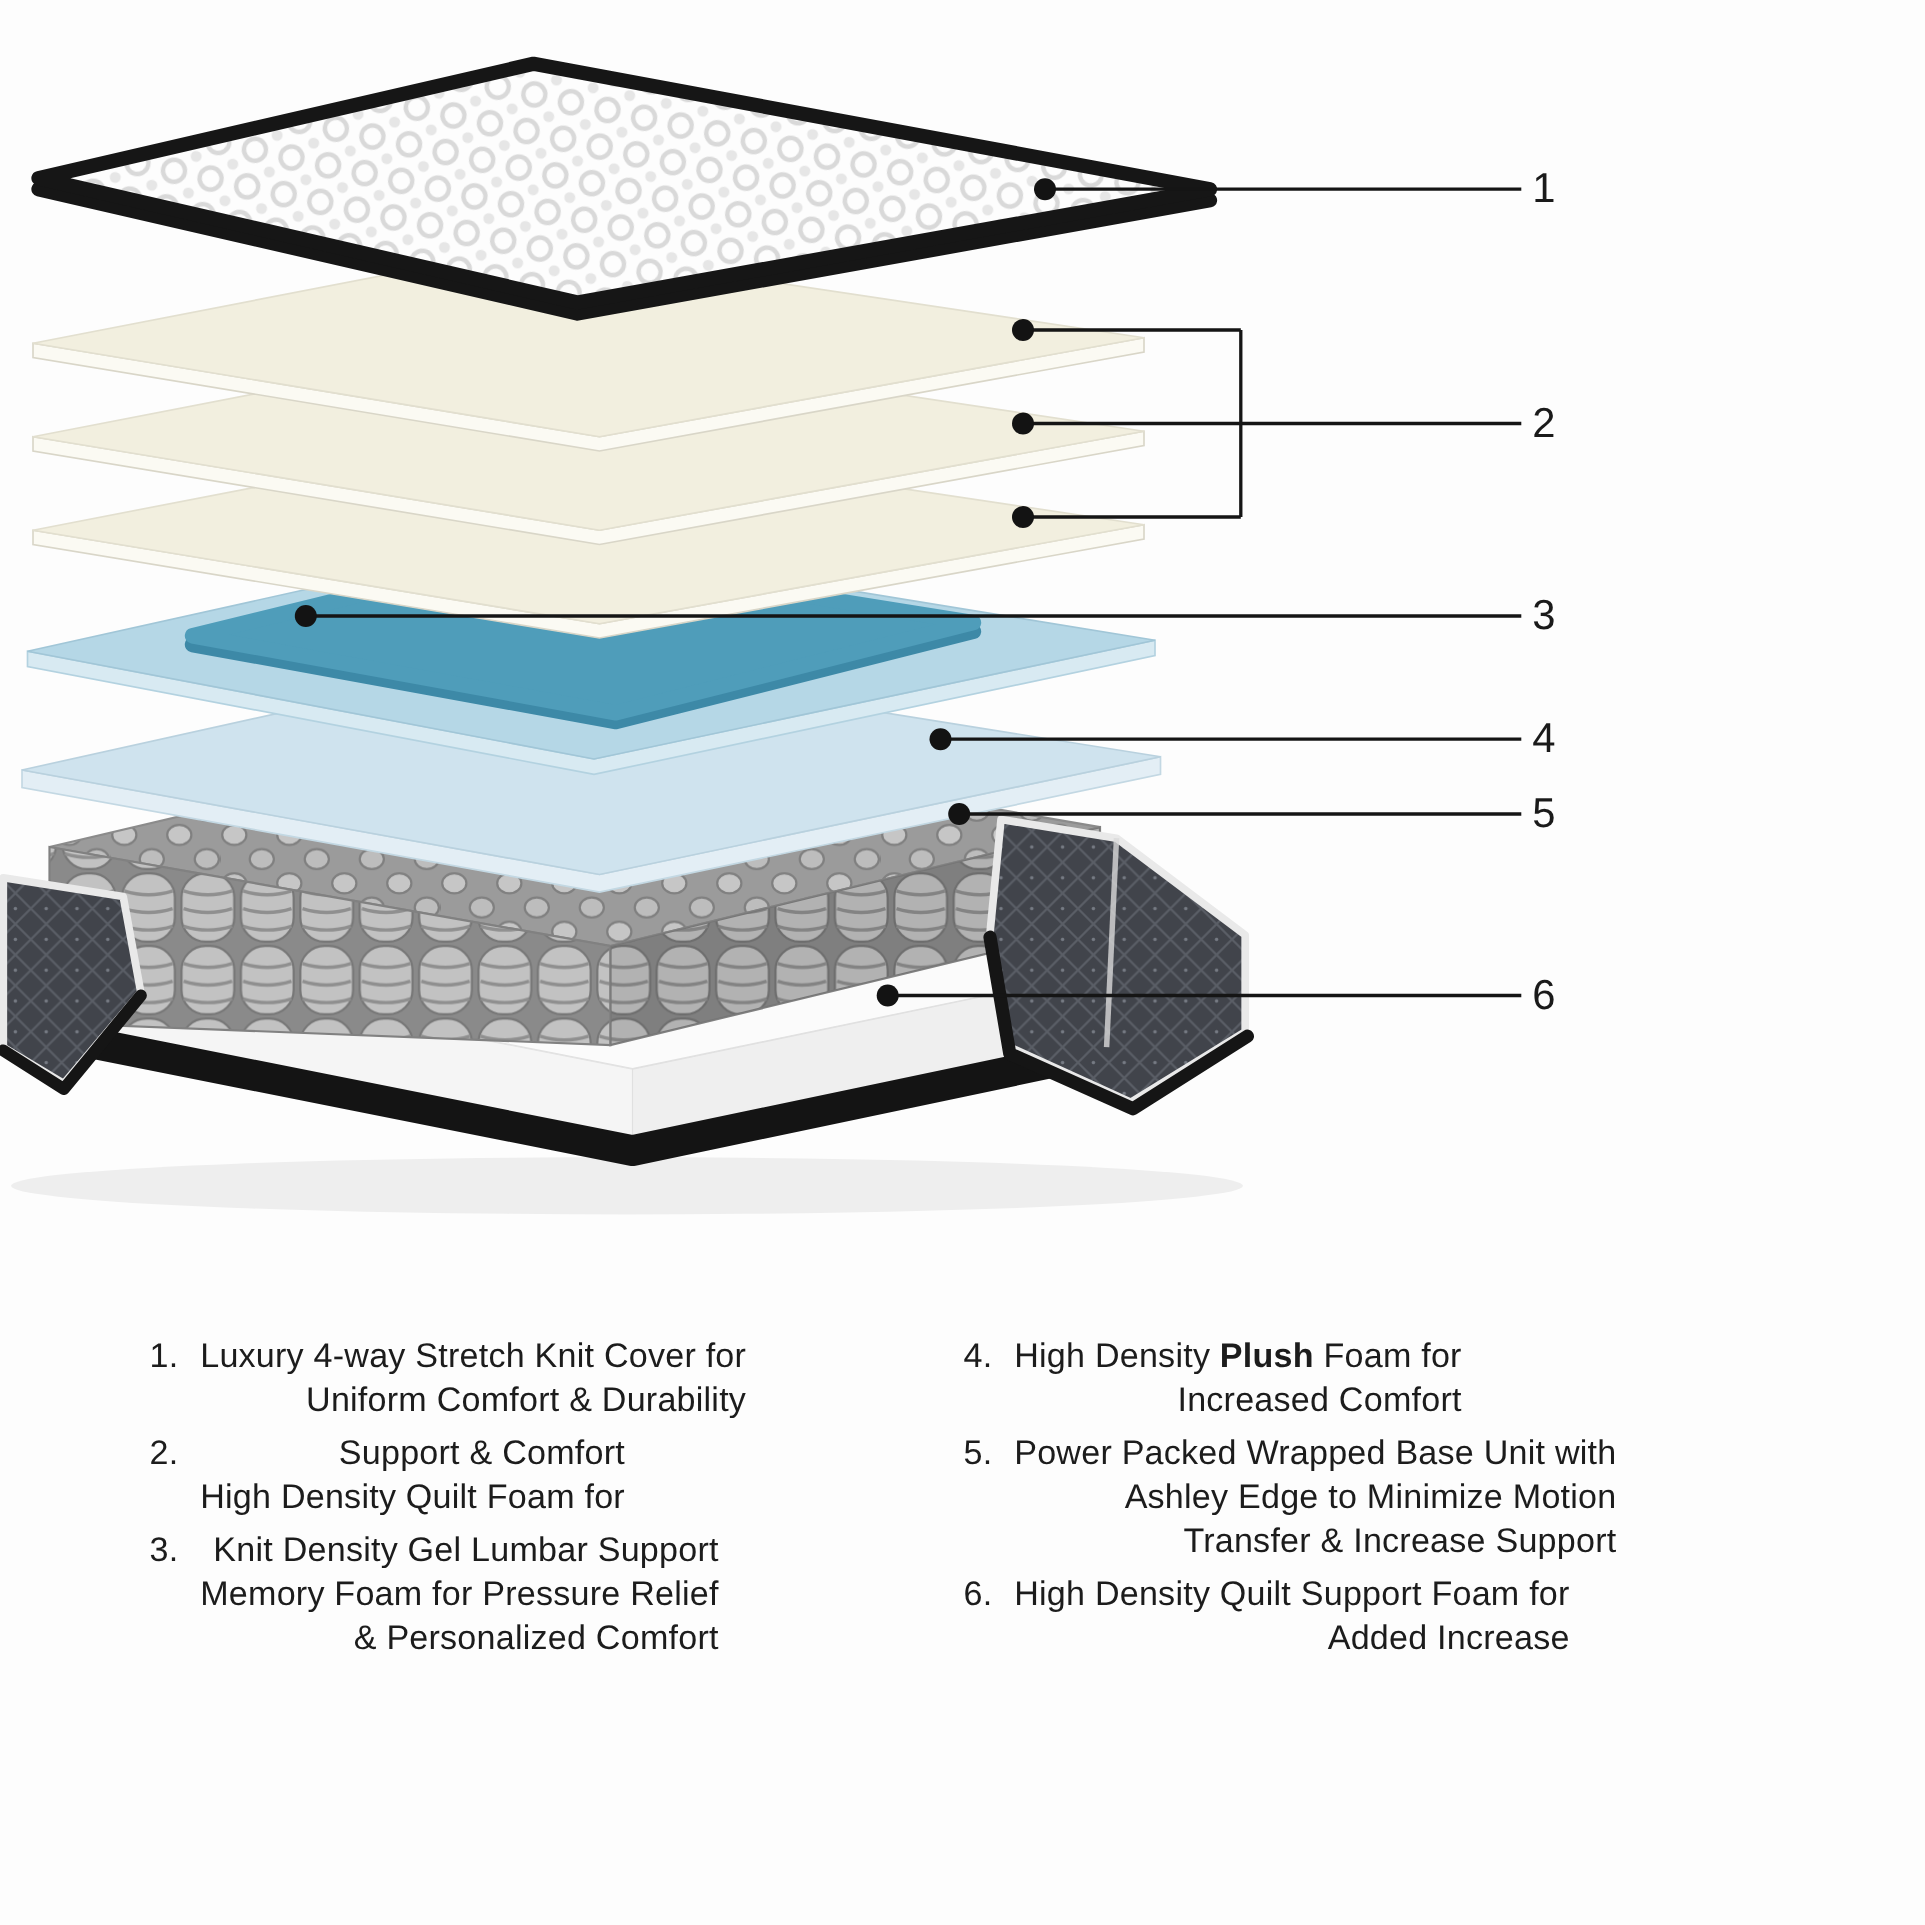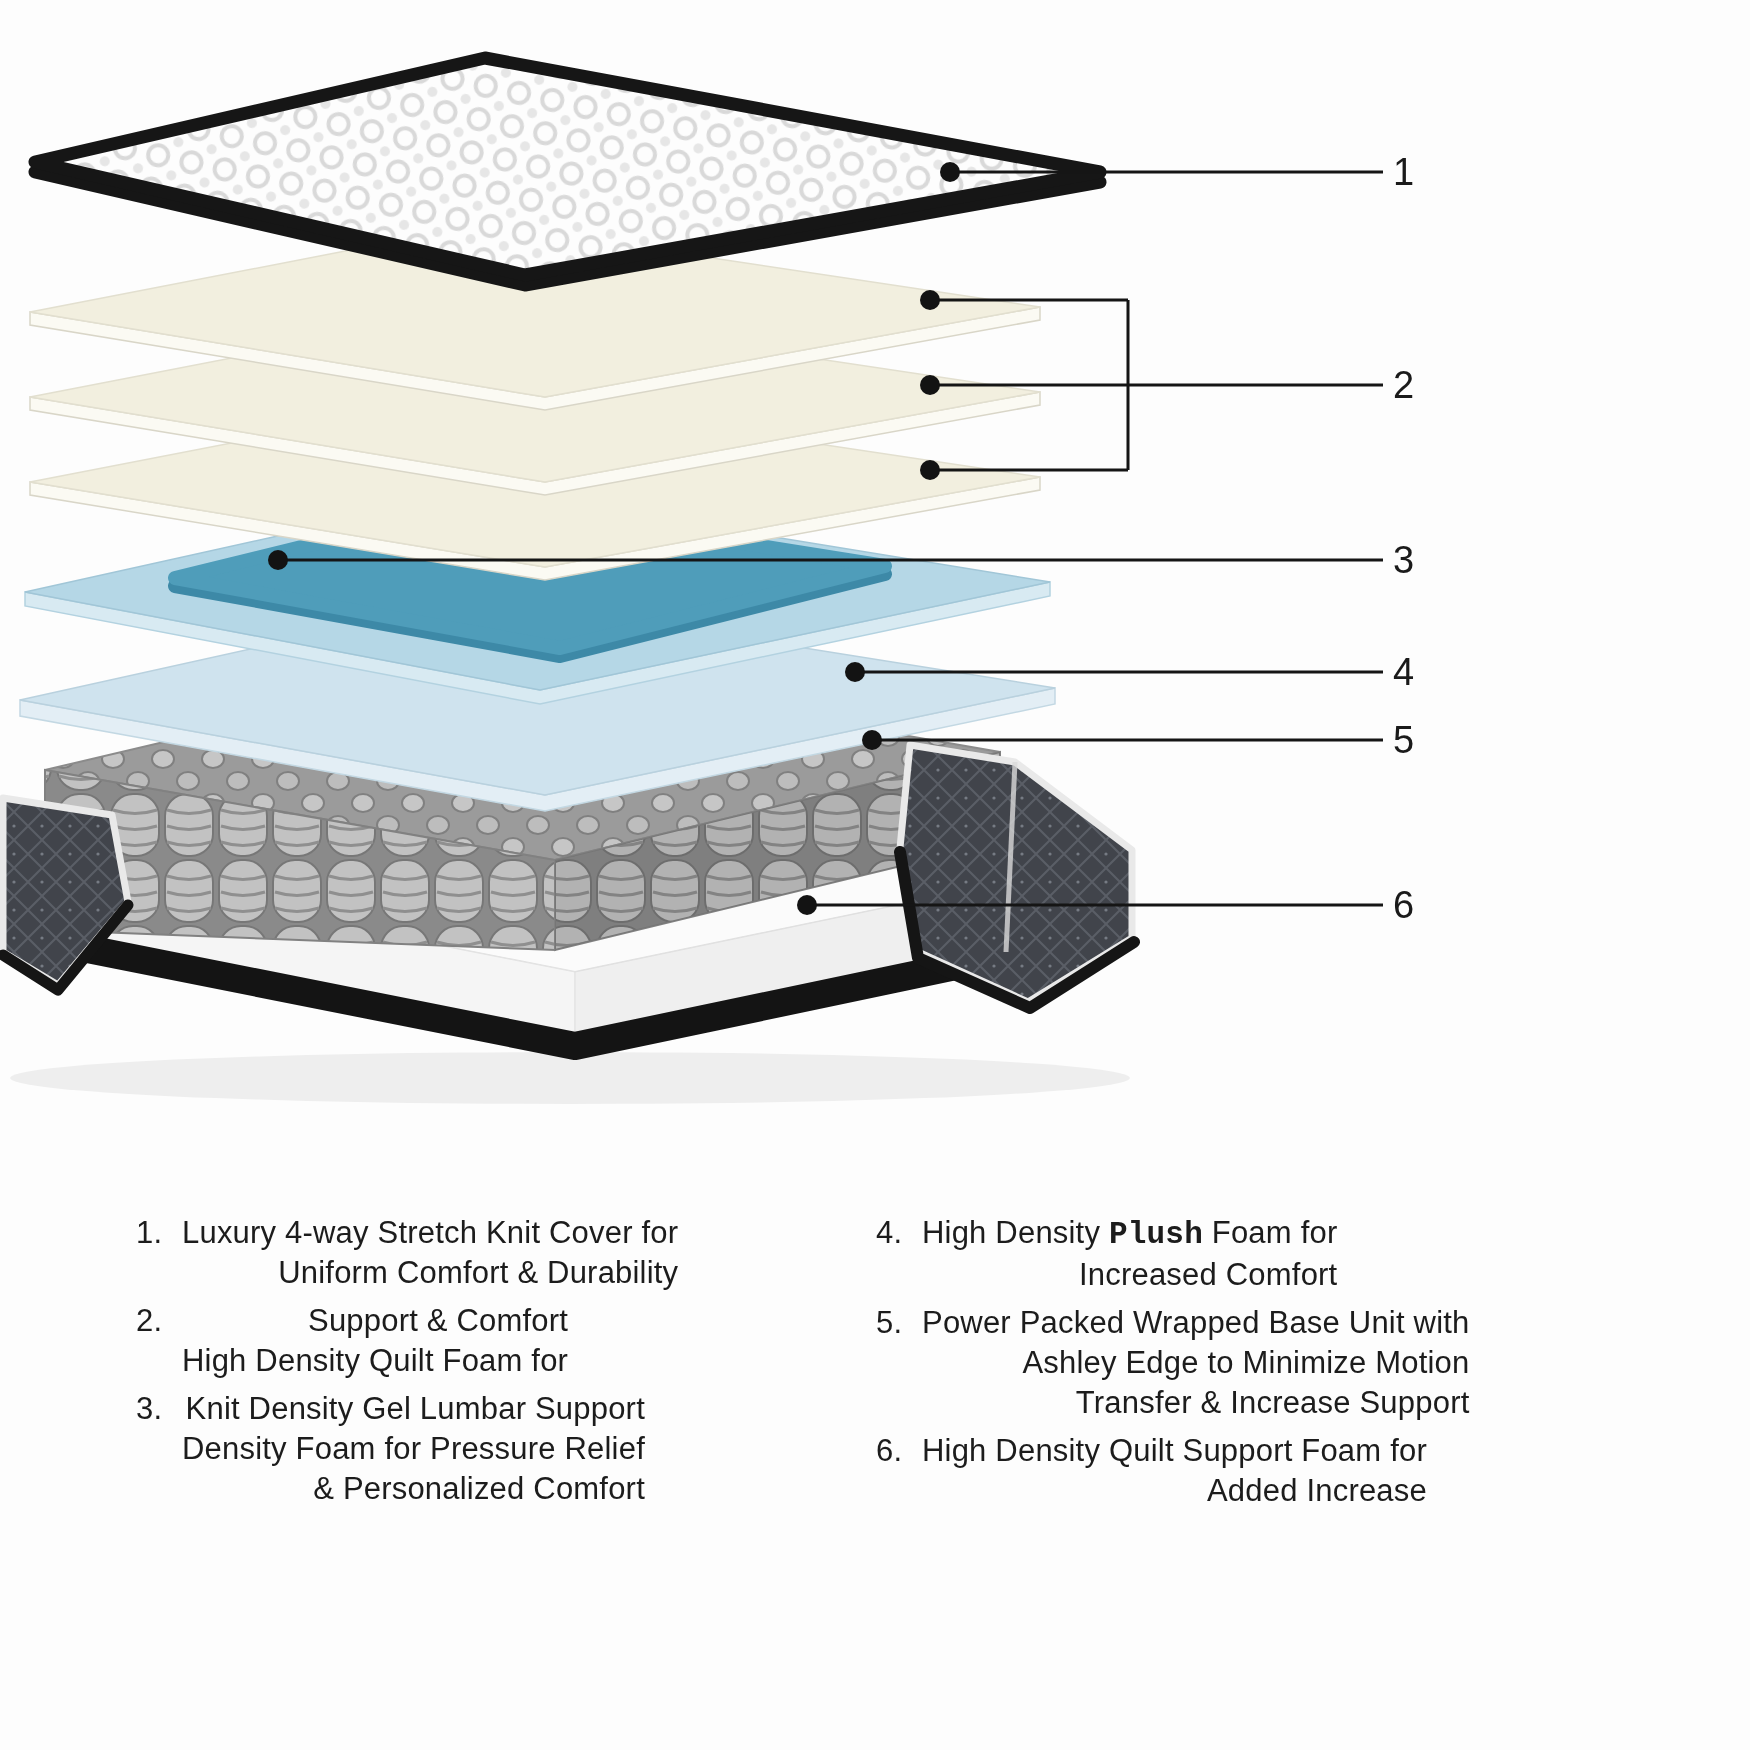--- a/index.html
+++ b/index.html
@@ -14,21 +14,21 @@
   svg.diagram{position:absolute;top:0;left:0;display:block;}
   svg text{font-family:"Liberation Sans",sans-serif;}
   .callout-num{font-size:38px;fill:#1a1a1a;}
 
   .legend-col{position:absolute;top:1213px;width:700px;}
   .legend-left{left:136px;}
   .legend-right{left:876px;}
   .legend-item{display:flex;margin-bottom:8px;font-size:31px;line-height:40px;letter-spacing:.2px;}
   .legend-item .num{width:46px;flex:0 0 46px;}
   .legend-item .txt .line{white-space:nowrap;text-align:right;}
-  .legend-item b{font-weight:bold;font-family:Liberation Mono, monospace;}
+  .legend-item b{font-weight:bold;}
 </style>
 </head>
 <body>
 
 <div class="stage">
 
   <svg class="diagram" width="1750" height="1160" viewBox="0 0 1750 1160">
     <defs>
       <pattern id="quilt" width="34" height="34" patternUnits="userSpaceOnUse" patternTransform="rotate(12)">
         <rect width="34" height="34" fill="#fdfdfd"></rect>
@@ -151,21 +151,21 @@
       <span class="num">2.</span>
       <div class="txt">
         <div class="line">Support &amp; Comfort</div>
         <div class="line">High Density Quilt Foam for</div>
       </div>
     </div>
     <div class="legend-item">
       <span class="num">3.</span>
       <div class="txt">
         <div class="line">Knit Density Gel Lumbar Support</div>
-        <div class="line">Density Foam for Pressure Relief</div>
+        <div class="line">Memory Foam for Pressure Relief</div>
         <div class="line">&amp; Personalized Comfort</div>
       </div>
     </div>
   </div>
 
   <div class="legend-col legend-right">
     <div class="legend-item">
       <span class="num">4.</span>
       <div class="txt">
         <div class="line"><span>High Density </span><b>Plush</b><span> Foam for</span></div>

